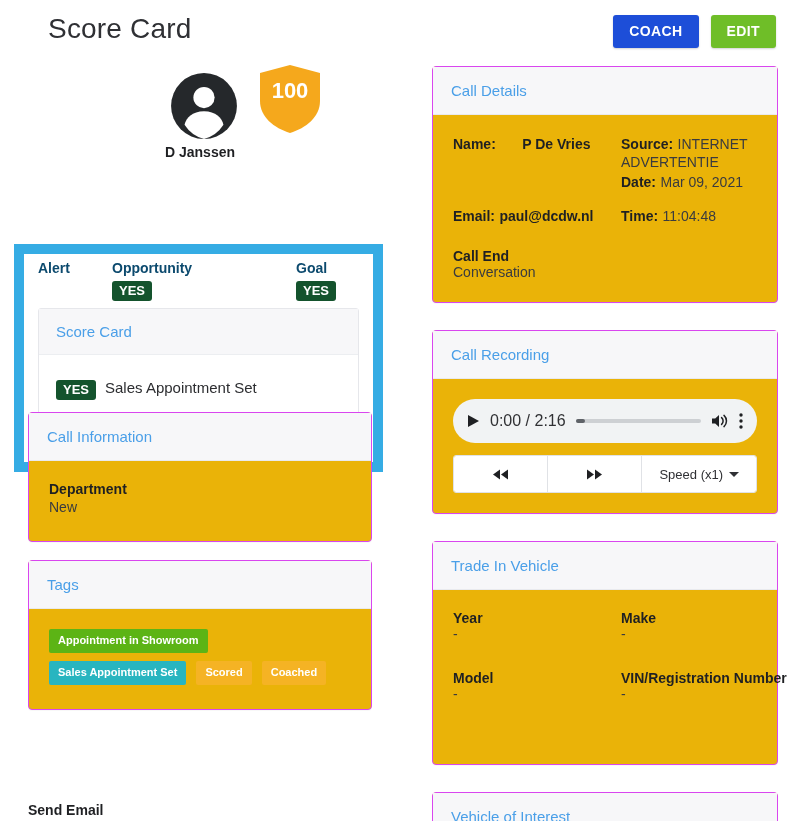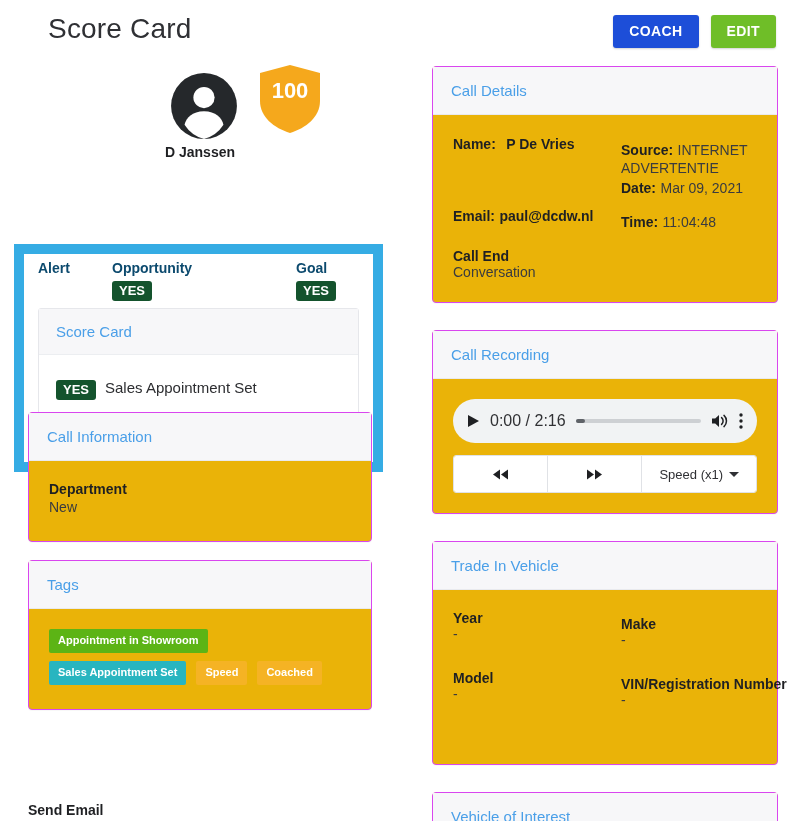--- a/index.html
+++ b/index.html
@@ -93,21 +93,21 @@
   .tag { color:#fff; font-size:11px; font-weight:700; padding:6px 9px 7px;
          border-radius:2px; line-height:1; }
 
   
   .send-wrap { position:absolute; left:28px; top:740px; width:344px; }
   .send-title { font-size:14px; font-weight:700; color:#1f2023; }
 
   
   .det-grid { position:relative; }
   .det-col-l { position:absolute; left:0; top:0; width:160px; }
-  .det-col-r { position:absolute; left:168px; top:0; width:176px;margin-top:6px; }
+  .det-col-r { position:absolute; left:168px; top:0; width:176px; }
   .dl { font-size:14px; font-weight:700; color:#1f2023; }
   .dv { font-size:14px; font-weight:400; color:#3a3b3f; }
   .dl-inline { font-size:14px; font-weight:700; color:#1f2023; }
 
   
   .player {
     display:flex; align-items:center; gap:10px;
     background:#f1f3f4; border-radius:22px; height:44px; padding:0 14px;
   }
   .p-time { font-size:16px; color:#303134; white-space:nowrap; }
@@ -184,42 +184,42 @@
         <div class="kv-value">New</div>
       </div>
     </div>
 
     <div class="card lc" style="top:498px;">
       <div class="card-head">Tags</div>
       <div class="card-body" style="padding:20px 20px 24px;">
         <div class="tags">
           <span class="tag" style="background:#5cb415">Appointment in Showroom</span>
           <span class="tag" style="background:#28b5c0">Sales Appointment Set</span>
-          <span class="tag" style="background:#f5b324">Speed</span>
+          <span class="tag" style="background:#f5b324">Scored</span>
           <span class="tag" style="background:#f5b324">Coached</span>
         </div>
       </div>
     </div>
 
     <div class="send-wrap">
       <div class="send-title">Send Email</div>
 
     </div>
 
   </div>
 
   <div class="col-right">
 
     <div class="card">
       <div class="card-head">Call Details</div>
       <div class="card-body" style="padding:20px 20px 22px;">
         <div class="det-grid" style="height:72px;">
           <div class="det-col-l">
             <span class="dl-inline">Name:</span>
-            <span class="dl-inline" style="margin-left:6px;">P De Vries</span>
+            <span class="dl-inline" style="margin-left:22px;">P De Vries</span>
           </div>
           <div class="det-col-r">
             <div>
               <span class="dl-inline">Source:</span>
               <span class="dv">INTERNET ADVERTENTIE</span>
             </div>
             <div style="margin-top:2px;">
               <span class="dl-inline">Date:</span>
               <span class="dv">Mar 09, 2021</span>
             </div>

